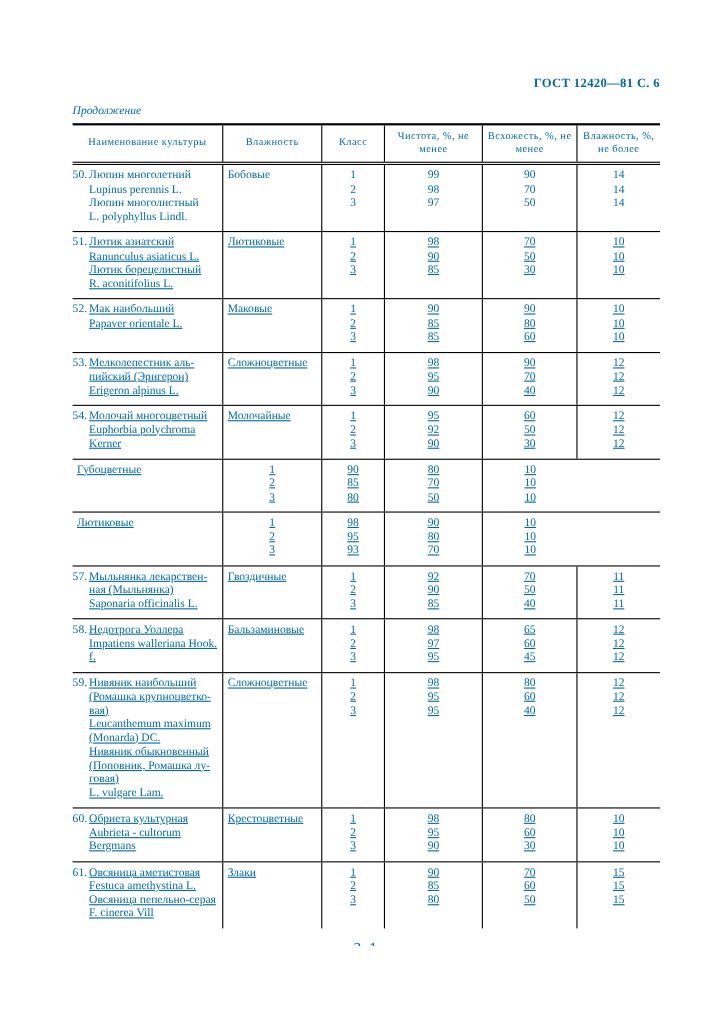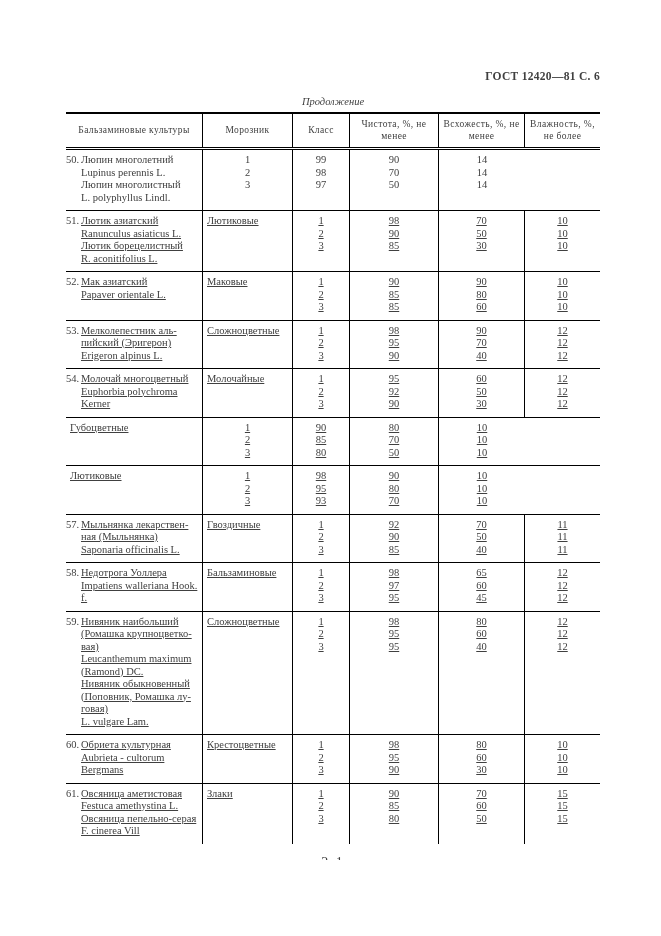--- a/index.html
+++ b/index.html
@@ -3,31 +3,31 @@
 <meta charset="utf-8">
 <style>
   html,body { margin:0; padding:0; background:#fff; }
   .page {
     position:relative;
     width:661px; height:860px;
     background:#fff;
     box-sizing:border-box;
     padding:70px 61px 0 66px;
     font-family:"Liberation Serif", serif;
-    color:#404040;
+    color:#0369a1;
     overflow:hidden;
   }
   .doc-header {
     text-align:right;
     font-weight:bold;
     font-size:11.5px;
     letter-spacing:0.3px;
   }
   .continuation {
-    text-align:center;
+    text-align:left;
     font-style:italic;
     font-size:10.5px;
     margin-top:14px;
     margin-bottom:5px;
   }
   .gost-table {
     width:534px;
     border-top:2px solid #000;
   }
   .thead {
@@ -75,35 +75,38 @@
 </style>
 </head>
 <body>
 
 <div class="page">
   <div class="doc-header">ГОСТ 12420—81 С. 6</div>
   <div class="continuation">Продолжение</div>
 
   <div class="gost-table">
     <div class="thead">
-      <div class="th">Бальзаминовые культуры</div>
-      <div class="th">Морозник</div>
+      <div class="th">Наименование культуры</div>
+      <div class="th">Влажность</div>
       <div class="th">Класс</div>
       <div class="th">Чистота, %, не менее</div>
       <div class="th">Всхожесть, %, не менее</div>
       <div class="th">Влажность, %, не более</div>
     </div>
     <div id="tbody">
   <div class="trow">
     <div class="cell c-name">
             <div class="nline first"><span class="rownum">50.</span><span>Люпин многолетний</span></div>
             <div class="nline">Lupinus perennis L.</div>
             <div class="nline">Люпин многолистный</div>
             <div class="nline">L. polyphyllus Lindl.</div>
           </div>
+    <div class="cell c-family">
+      <div class="fam">Бобовые</div>
+    </div>
     <div class="cell c-class num">
             <div>1</div>
             <div>2</div>
             <div>3</div>
           </div>
     <div class="cell c-purity num">
             <div>99</div>
             <div>98</div>
             <div>97</div>
           </div>
@@ -146,21 +149,21 @@
           </div>
     <div class="cell c-moist num">
             <div>10</div>
             <div>10</div>
             <div>10</div>
           </div>
   </div>
 
   <div class="trow">
     <div class="cell c-name">
-            <div class="nline first"><span class="rownum">52.</span><span>Мак азиатский</span></div>
+            <div class="nline first"><span class="rownum">52.</span><span>Мак наибольший</span></div>
             <div class="nline">Papaver orientale  L.</div>
           </div>
     <div class="cell c-family">
       <div class="fam">Маковые</div>
     </div>
     <div class="cell c-class num">
             <div>1</div>
             <div>2</div>
             <div>3</div>
           </div>
@@ -355,21 +358,21 @@
             <div>12</div>
           </div>
   </div>
 
   <div class="trow">
     <div class="cell c-name">
             <div class="nline first"><span class="rownum">59.</span><span>Нивяник наибольший</span></div>
             <div class="nline">(Ромашка крупноцветко-</div>
             <div class="nline">вая)</div>
             <div class="nline">Leucanthemum maximum</div>
-            <div class="nline">(Ramond)  DC.</div>
+            <div class="nline">(Monarda)  DC.</div>
             <div class="nline">Нивяник обыкновенный</div>
             <div class="nline">(Поповник, Ромашка лу-</div>
             <div class="nline">говая)</div>
             <div class="nline">L. vulgare Lam.</div>
           </div>
     <div class="cell c-family">
       <div class="fam">Сложноцветные</div>
     </div>
     <div class="cell c-class num">
             <div>1</div>

